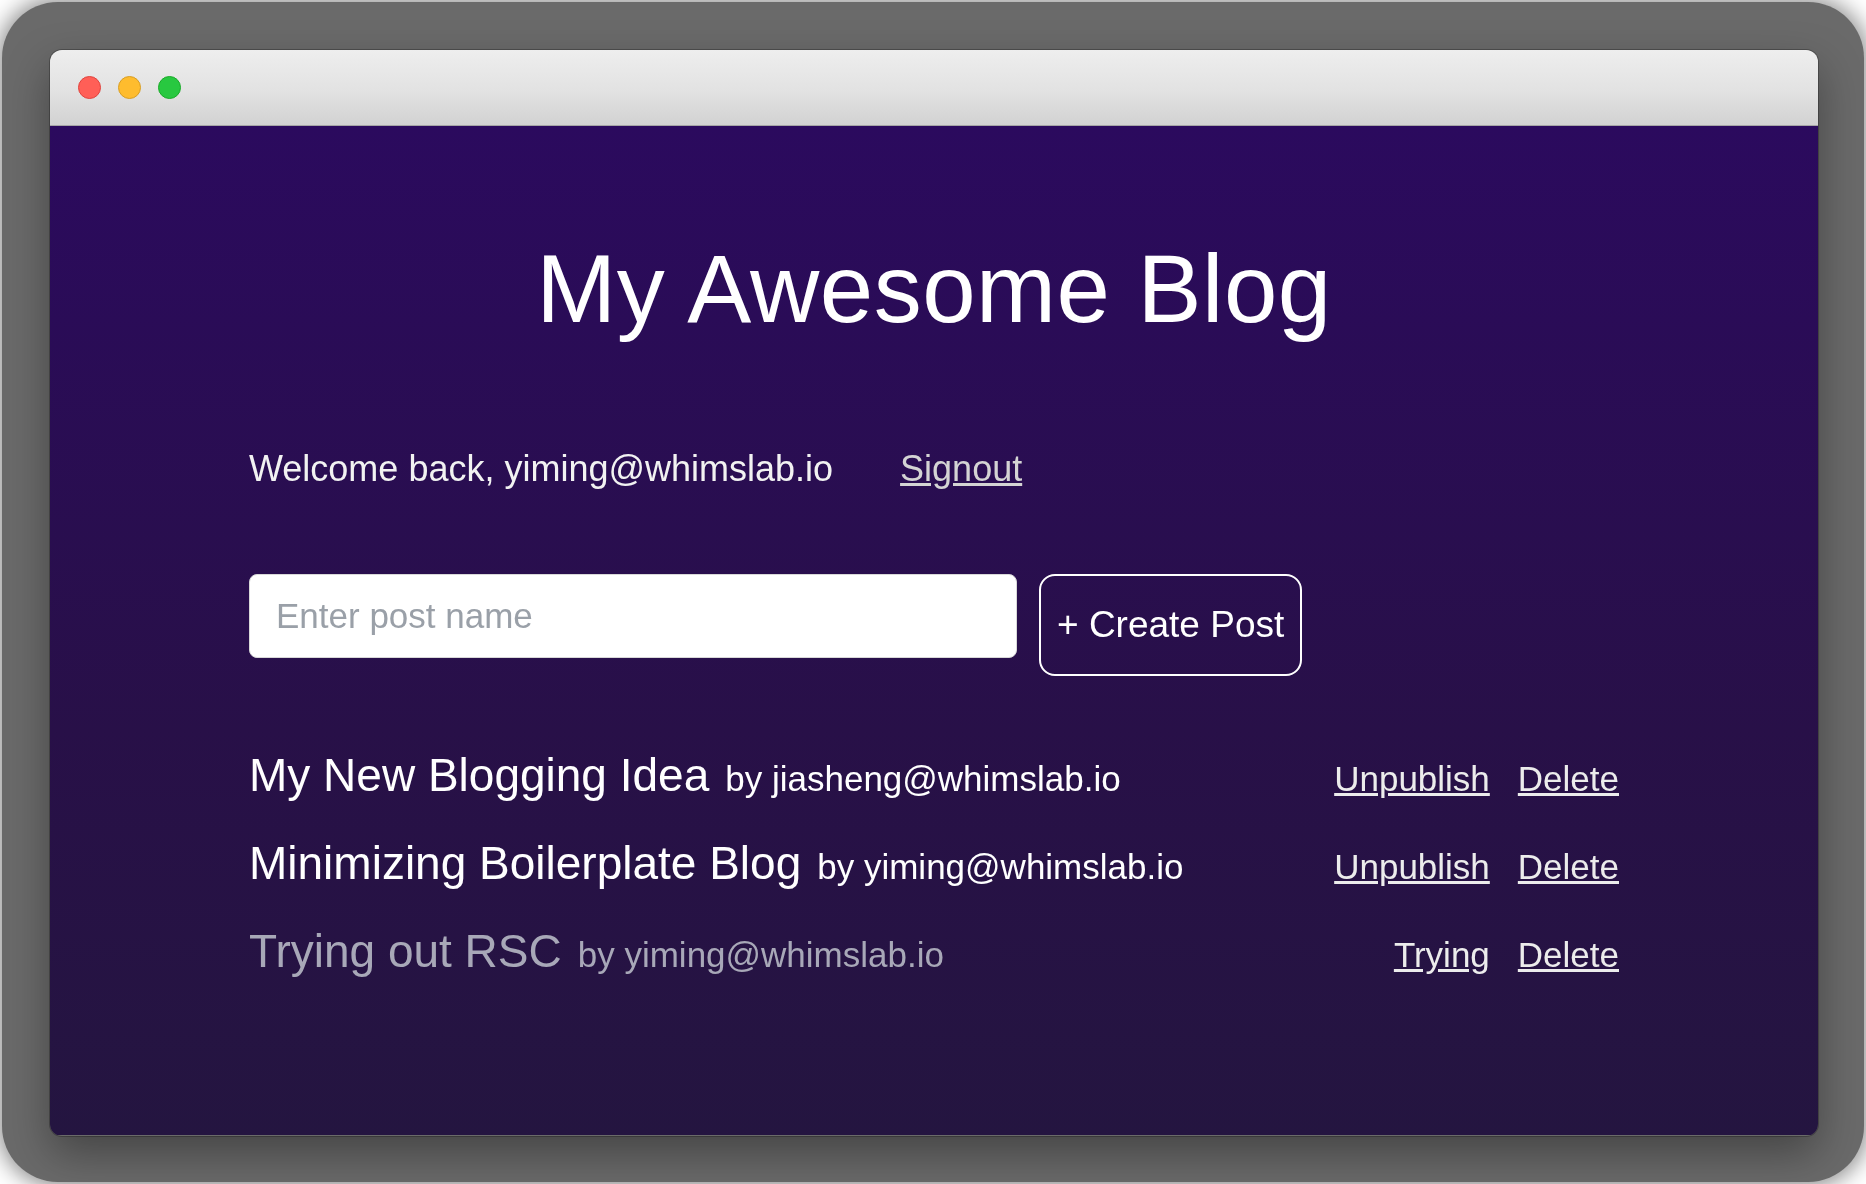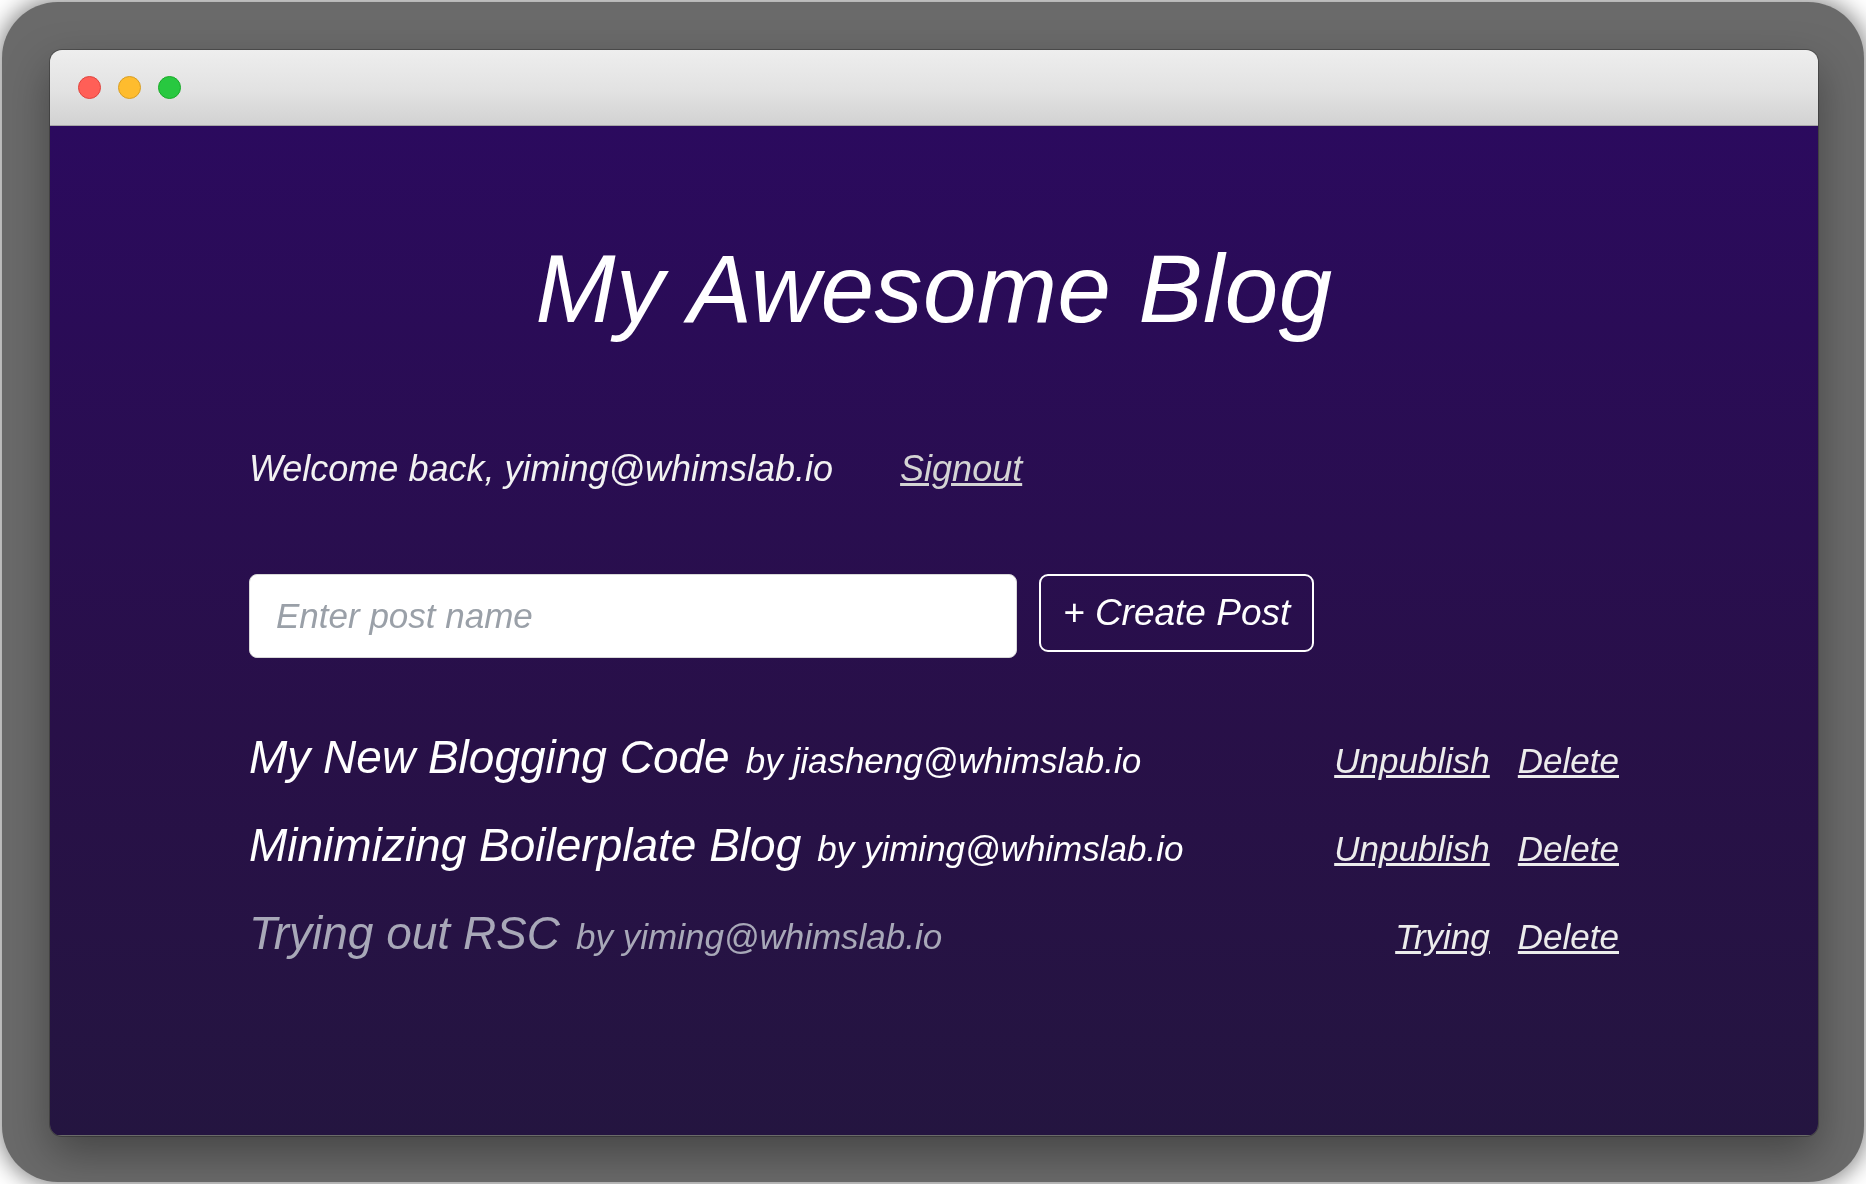--- a/index.html
+++ b/index.html
@@ -1,15 +1,15 @@
 <!DOCTYPE html>
 <html><head>
 <meta charset="utf-8">
 <style>
-  * { box-sizing: border-box; margin: 0; padding: 0; font-style: italic; }
+  * { box-sizing: border-box; margin: 0; padding: 0; }
   html, body { width: 1866px; height: 1184px; }
   body {
     background: #ffffff;
     font-family: "Liberation Sans", sans-serif;
     position: relative;
     overflow: hidden;
   }
   .device-frame {
     position: absolute;
     left: 2px; top: 2px;
@@ -80,25 +80,25 @@
     border-radius: 8px;
     background: #ffffff;
     font-size: 35px;
     font-family: "Liberation Sans", sans-serif;
     color: #333;
     padding: 0 26px;
     outline: none;
   }
   .post-name-input::placeholder { color: #9aa0a8; }
   .create-post-button {
-    height: 78px;
-    padding: 0 22px;
+    height: 102px;
+    padding: 0 16px;
     background: transparent;
     border: 2px solid #ffffff;
-    border-radius: 9px;
+    border-radius: 16px;
     color: #ffffff;
     font-size: 37px;
     font-family: "Liberation Sans", sans-serif;
     cursor: pointer;
     white-space: nowrap;
   }
   .post-list { margin-top: 72px; }
   .post-row {
     display: flex;
     align-items: baseline;
@@ -146,21 +146,21 @@
         </div>
 
         <div class="create-form">
           <input class="post-name-input" type="text" placeholder="Enter post name" style="">
           <button class="create-post-button">+ Create Post</button>
         </div>
 
         <div class="post-list">
 
           <div class="post-row">
-            <span class="post-title">My New Blogging Code</span>
+            <span class="post-title">My New Blogging Idea</span>
             <span class="post-byline">by jiasheng@whimslab.io</span>
             <span class="post-actions">
               <a class="post-action-link">Unpublish</a>
               <a class="post-action-link">Delete</a>
             </span>
           </div>
 
           <div class="post-row">
             <span class="post-title">Minimizing Boilerplate Blog</span>
             <span class="post-byline">by yiming@whimslab.io</span>

